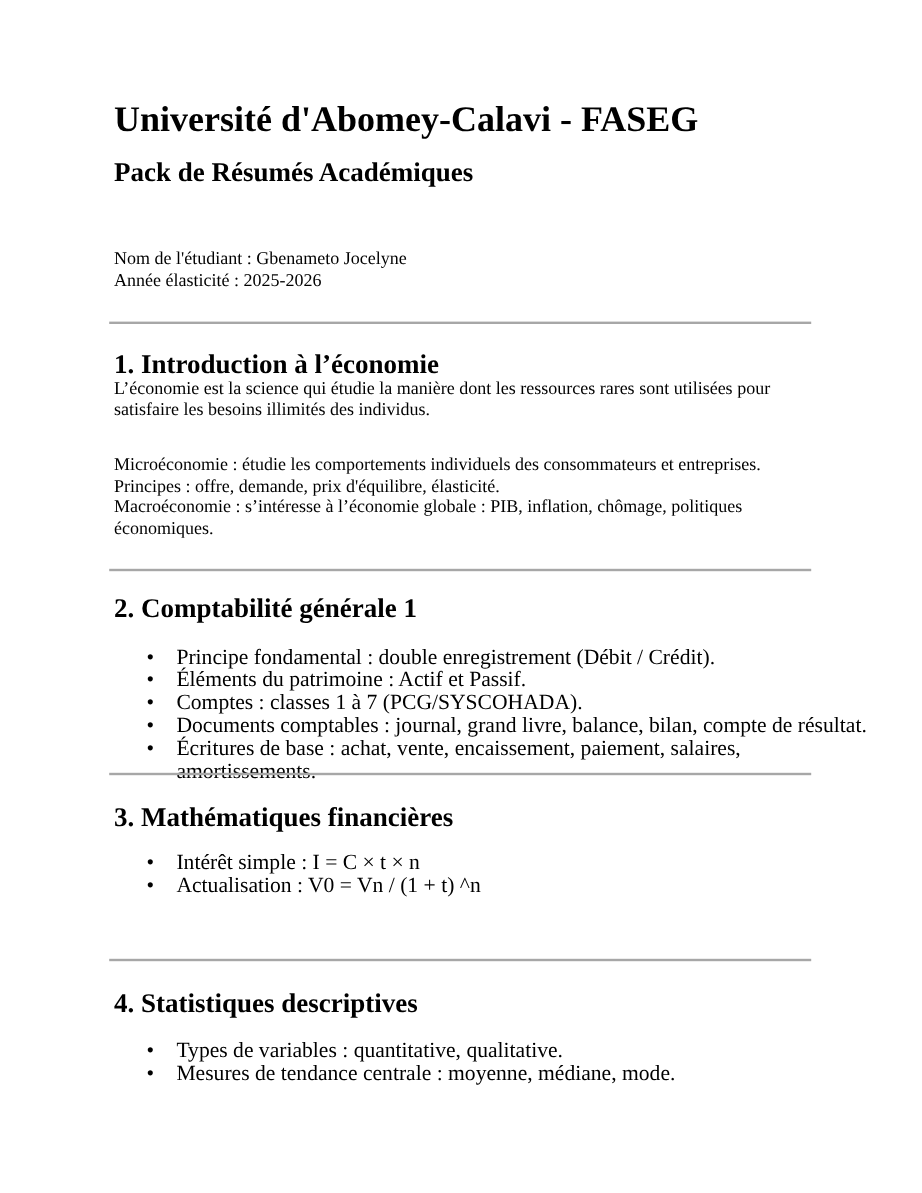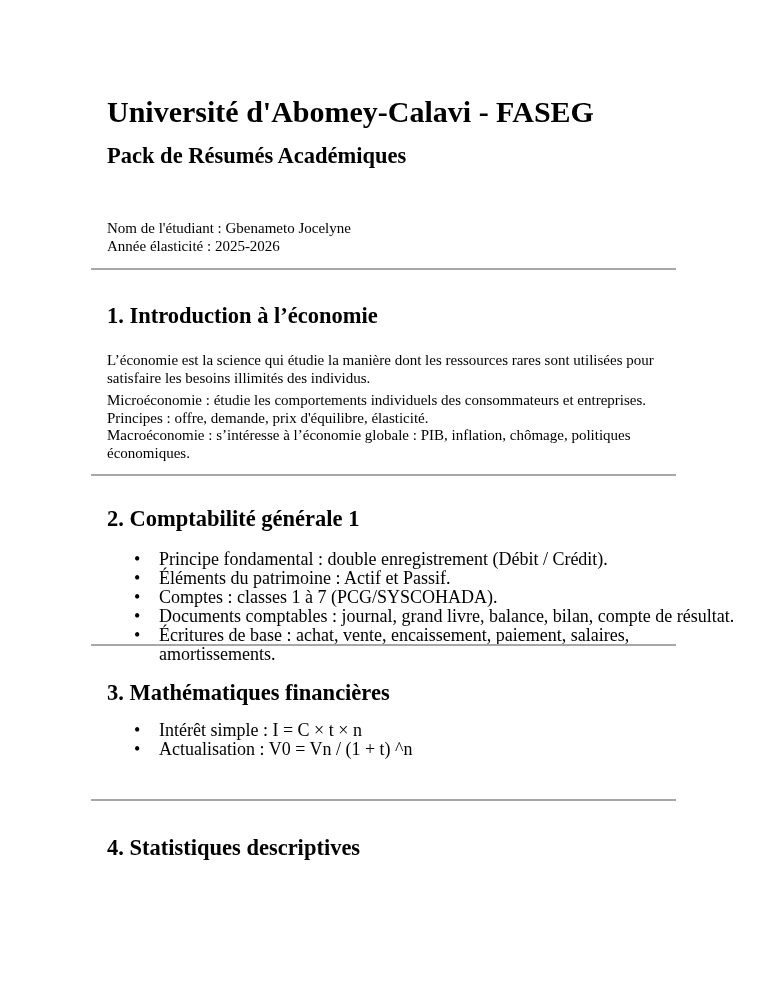--- a/index.html
+++ b/index.html
@@ -15,21 +15,21 @@
     color: #000000;
   }
   .page {
     position: absolute;
     inset: 0;
   }
   .blk {
     position: absolute;
     left: 91px;
     width: 585px;
-    margin: 16px;
+    margin: 4px;
   }
   h1.blk {
     font-size: 30px;
     line-height: 34px;
     font-weight: bold;
     top: 79px;
   }
   h2.blk {
     font-size: 22.5px;
     line-height: 26px;
@@ -52,21 +52,21 @@
     border: none;
     height: 2px;
     background: #a7a7a7;
     margin: 0;
   }
   .hr-1 { top: 268px; }
   .hr-2 { top: 474px; }
   .hr-3 { top: 644px; }
   .hr-4 { top: 799px; }
   .h-s1 { top: 287px; }
-  .p-s1a { top: 336px; }
+  .p-s1a { top: 312px; }
   .p-s1b { top: 376px; }
   .h-s2 { top: 490px; }
   .ul-s2 { top: 534px; }
   .h-s3 { top: 664px; }
   .ul-s3 { top: 705px; }
   .h-s4 { top: 819px; }
   .ul-s4 { top: 862px; }
   ul.blk {
     list-style: none;
     padding: 0 0 0 52px;
@@ -129,14 +129,18 @@
 
   <ul class="blk ul-s3">
     <li>Intérêt simple : I = C × t × n</li>
     <li>Actualisation : V0 = Vn / (1 + t) ^n</li>
   </ul>
 
   <hr class="blk hr-4">
 
   <h2 class="blk h-s4">4. Statistiques descriptives</h2>
 
+  <ul class="blk ul-s4">
+    <li>Types de variables : quantitative, qualitative.</li>
+    <li>Mesures de tendance centrale : moyenne, médiane, mode.</li>
+  </ul>
 
 </div>
 
 </body></html>

